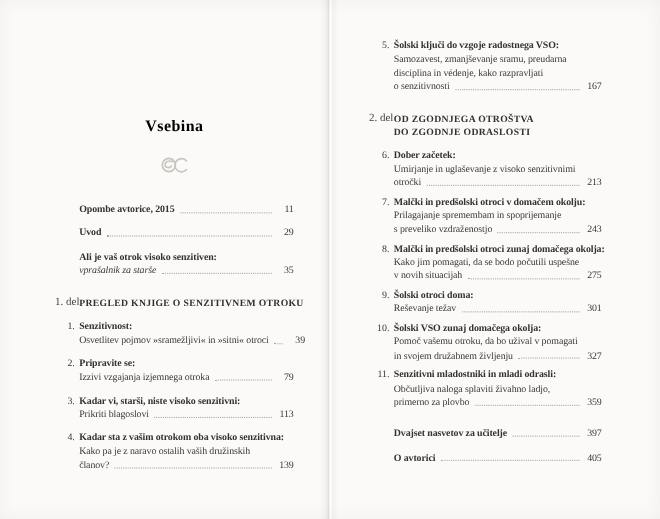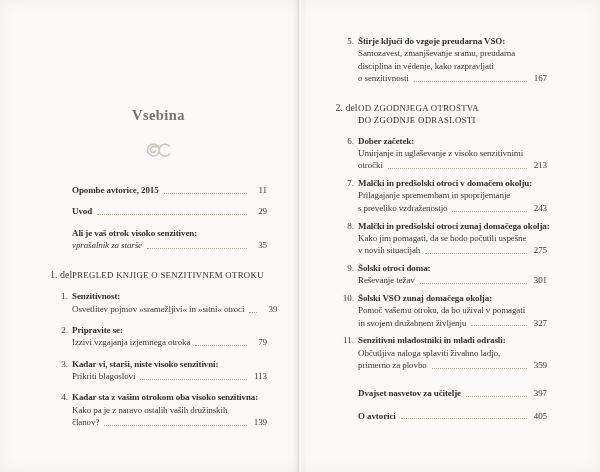--- a/index.html
+++ b/index.html
@@ -36,21 +36,21 @@
   }
   .page-title {
     position: absolute;
     left: 50px;
     top: 107px;
     width: 217px;
     text-align: center;
     font-size: 14.5px;
     font-weight: bold;
     letter-spacing: 0.4px;
-    color: #737373;
+    color: #000000;
   }
   .ornament {
     position: absolute;
     left: 50px;
     top: 140px;
     width: 217px;
     text-align: center;
   }
   .toc {
     position: absolute;
@@ -110,21 +110,21 @@
     font-size: 10px;
     line-height: 12.3px;
     color: #45423d;
     white-space: nowrap;
     text-align: center;
   }
   .pr .section .del { width: 23px; }
   .sec-lines { flex: 1; min-width: 0; }
   .sec-line {
     font-size: 8.8px;
-    font-weight: normal;
+    font-weight: bold;
     letter-spacing: 0.3px;
     line-height: 12.3px;
     white-space: nowrap;
     color: #33312d;
   }
 </style>
 </head>
 <body>
 
 <div class="spread">
@@ -226,21 +226,21 @@
       </div>
   </div>
 
   <div class="gutter"></div>
 
   <div class="page pr">
     <div class="toc pr" id="toc-right">
         <div class="entry">
           <span class="num">5.</span>
           <div class="lines">
-            <div class="line b">Štirje ključi do vzgoje preudarna VSO:</div>
+            <div class="line b">Šolski ključi do vzgoje radostnega VSO:</div>
             <div class="line">Samozavest, zmanjševanje sramu, preudarna</div>
             <div class="line">disciplina in védenje, kako razpravljati</div>
             <div class="line leader">
               <span class="txt">o senzitivnosti</span>
               <span class="dots"></span>
               <span class="pg">167</span>
             </div>
           </div>
         </div>
         <div class="section">

